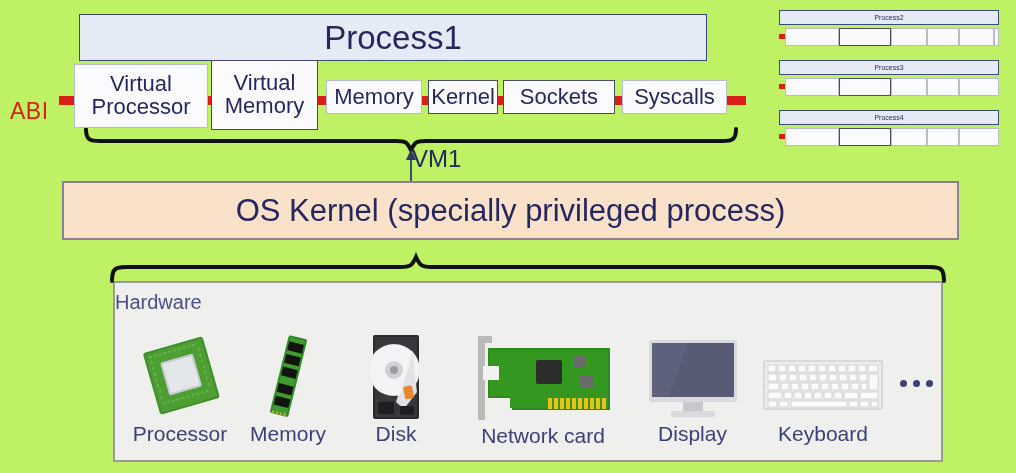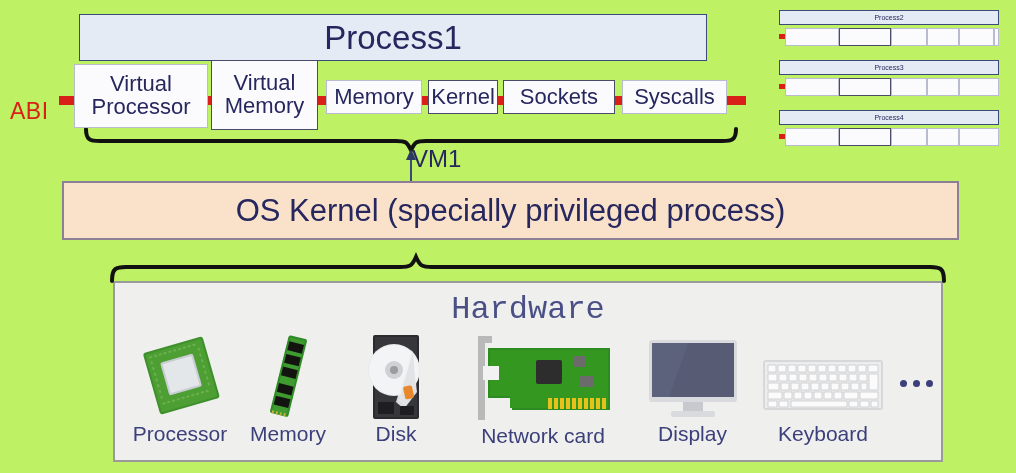--- a/index.html
+++ b/index.html
@@ -76,24 +76,23 @@
   #hardware-panel {
     position: absolute;
     background: #efefee;
     border: 2px solid #9a9a9a;
     box-sizing: border-box;
   }
   #hardware-title {
     position: absolute;
     width: 100%;
     top: 8px;
-    text-align: center;
-    font-size: 32px;
+    text-align: left;
+    font-size: 20px;
     color: #4a4f86;
-    font-family: Liberation Mono, monospace;
   }
   .hw-item {
     position: absolute;
     text-align: center;
   }
   .hw-label {
     font-size: 21px;
     color: #3b3f7a;
     white-space: nowrap;
   }

